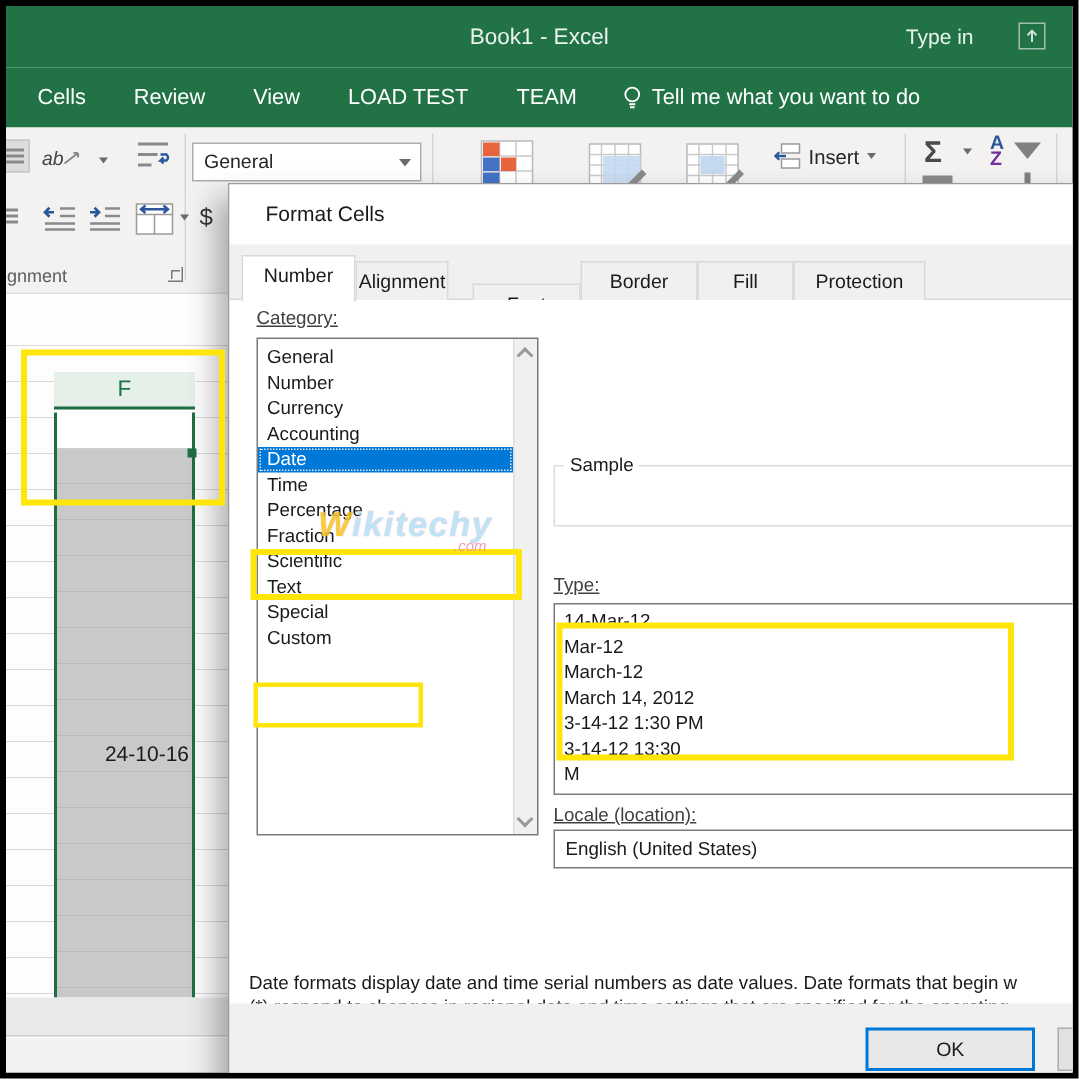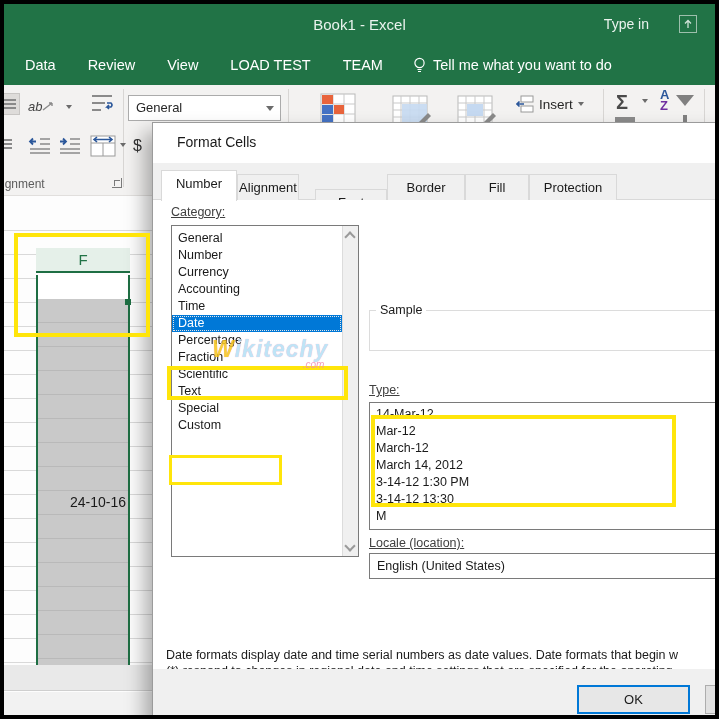--- a/index.html
+++ b/index.html
@@ -102,21 +102,21 @@
     <div class="doc-title">Book1 - Excel</div>
     <div class="signin">Type in</div>
     <div class="ribbon-opts">
       <svg width="12" height="12" viewBox="0 0 12 12">
           <path d="M6 10 V3 M3 5.5 L6 2.5 L9 5.5" stroke="#cfe2d7" stroke-width="1.3" fill="none"></path>
         </svg>
     </div>
   </div>
 
   <div class="ribbontabs">
-    <span class="rtab">Data</span>
+    <span class="rtab">Cells</span>
     <span class="rtab">Review</span>
     <span class="rtab">View</span>
     <span class="rtab">LOAD TEST</span>
     <span class="rtab">TEAM</span>
     <span class="tellme">
       <svg width="13" height="17" viewBox="0 0 13 17">
           <circle cx="6.5" cy="6" r="4.6" fill="none" stroke="#fff" stroke-width="1.2"></circle>
           <path d="M4.5 12.5 h4 M5 14.5 h3" stroke="#fff" stroke-width="1.2"></path>
         </svg>
       <span>Tell me what you want to do</span>
@@ -259,22 +259,22 @@
 
     <div class="dlg-body">
       <div class="flabel" style="left:18px; top:5px;"><u>Category:</u></div>
 
       <div class="listbox" style="left:18px; top:25px; width:188px; height:332px;">
         <div style="padding:4px 0; width:170px;">
           <div class="item">General</div>
           <div class="item">Number</div>
           <div class="item">Currency</div>
           <div class="item">Accounting</div>
+          <div class="item selected">Date</div>
           <div class="item">Time</div>
-          <div class="item selected">Date</div>
           <div class="item">Percentage</div>
           <div class="item">Fraction</div>
           <div class="item">Scientific</div>
           <div class="item">Text</div>
           <div class="item">Special</div>
           <div class="item">Custom</div>
         </div>
         <div class="scroll">
           <div class="up">
               <div class="chev u"></div>

